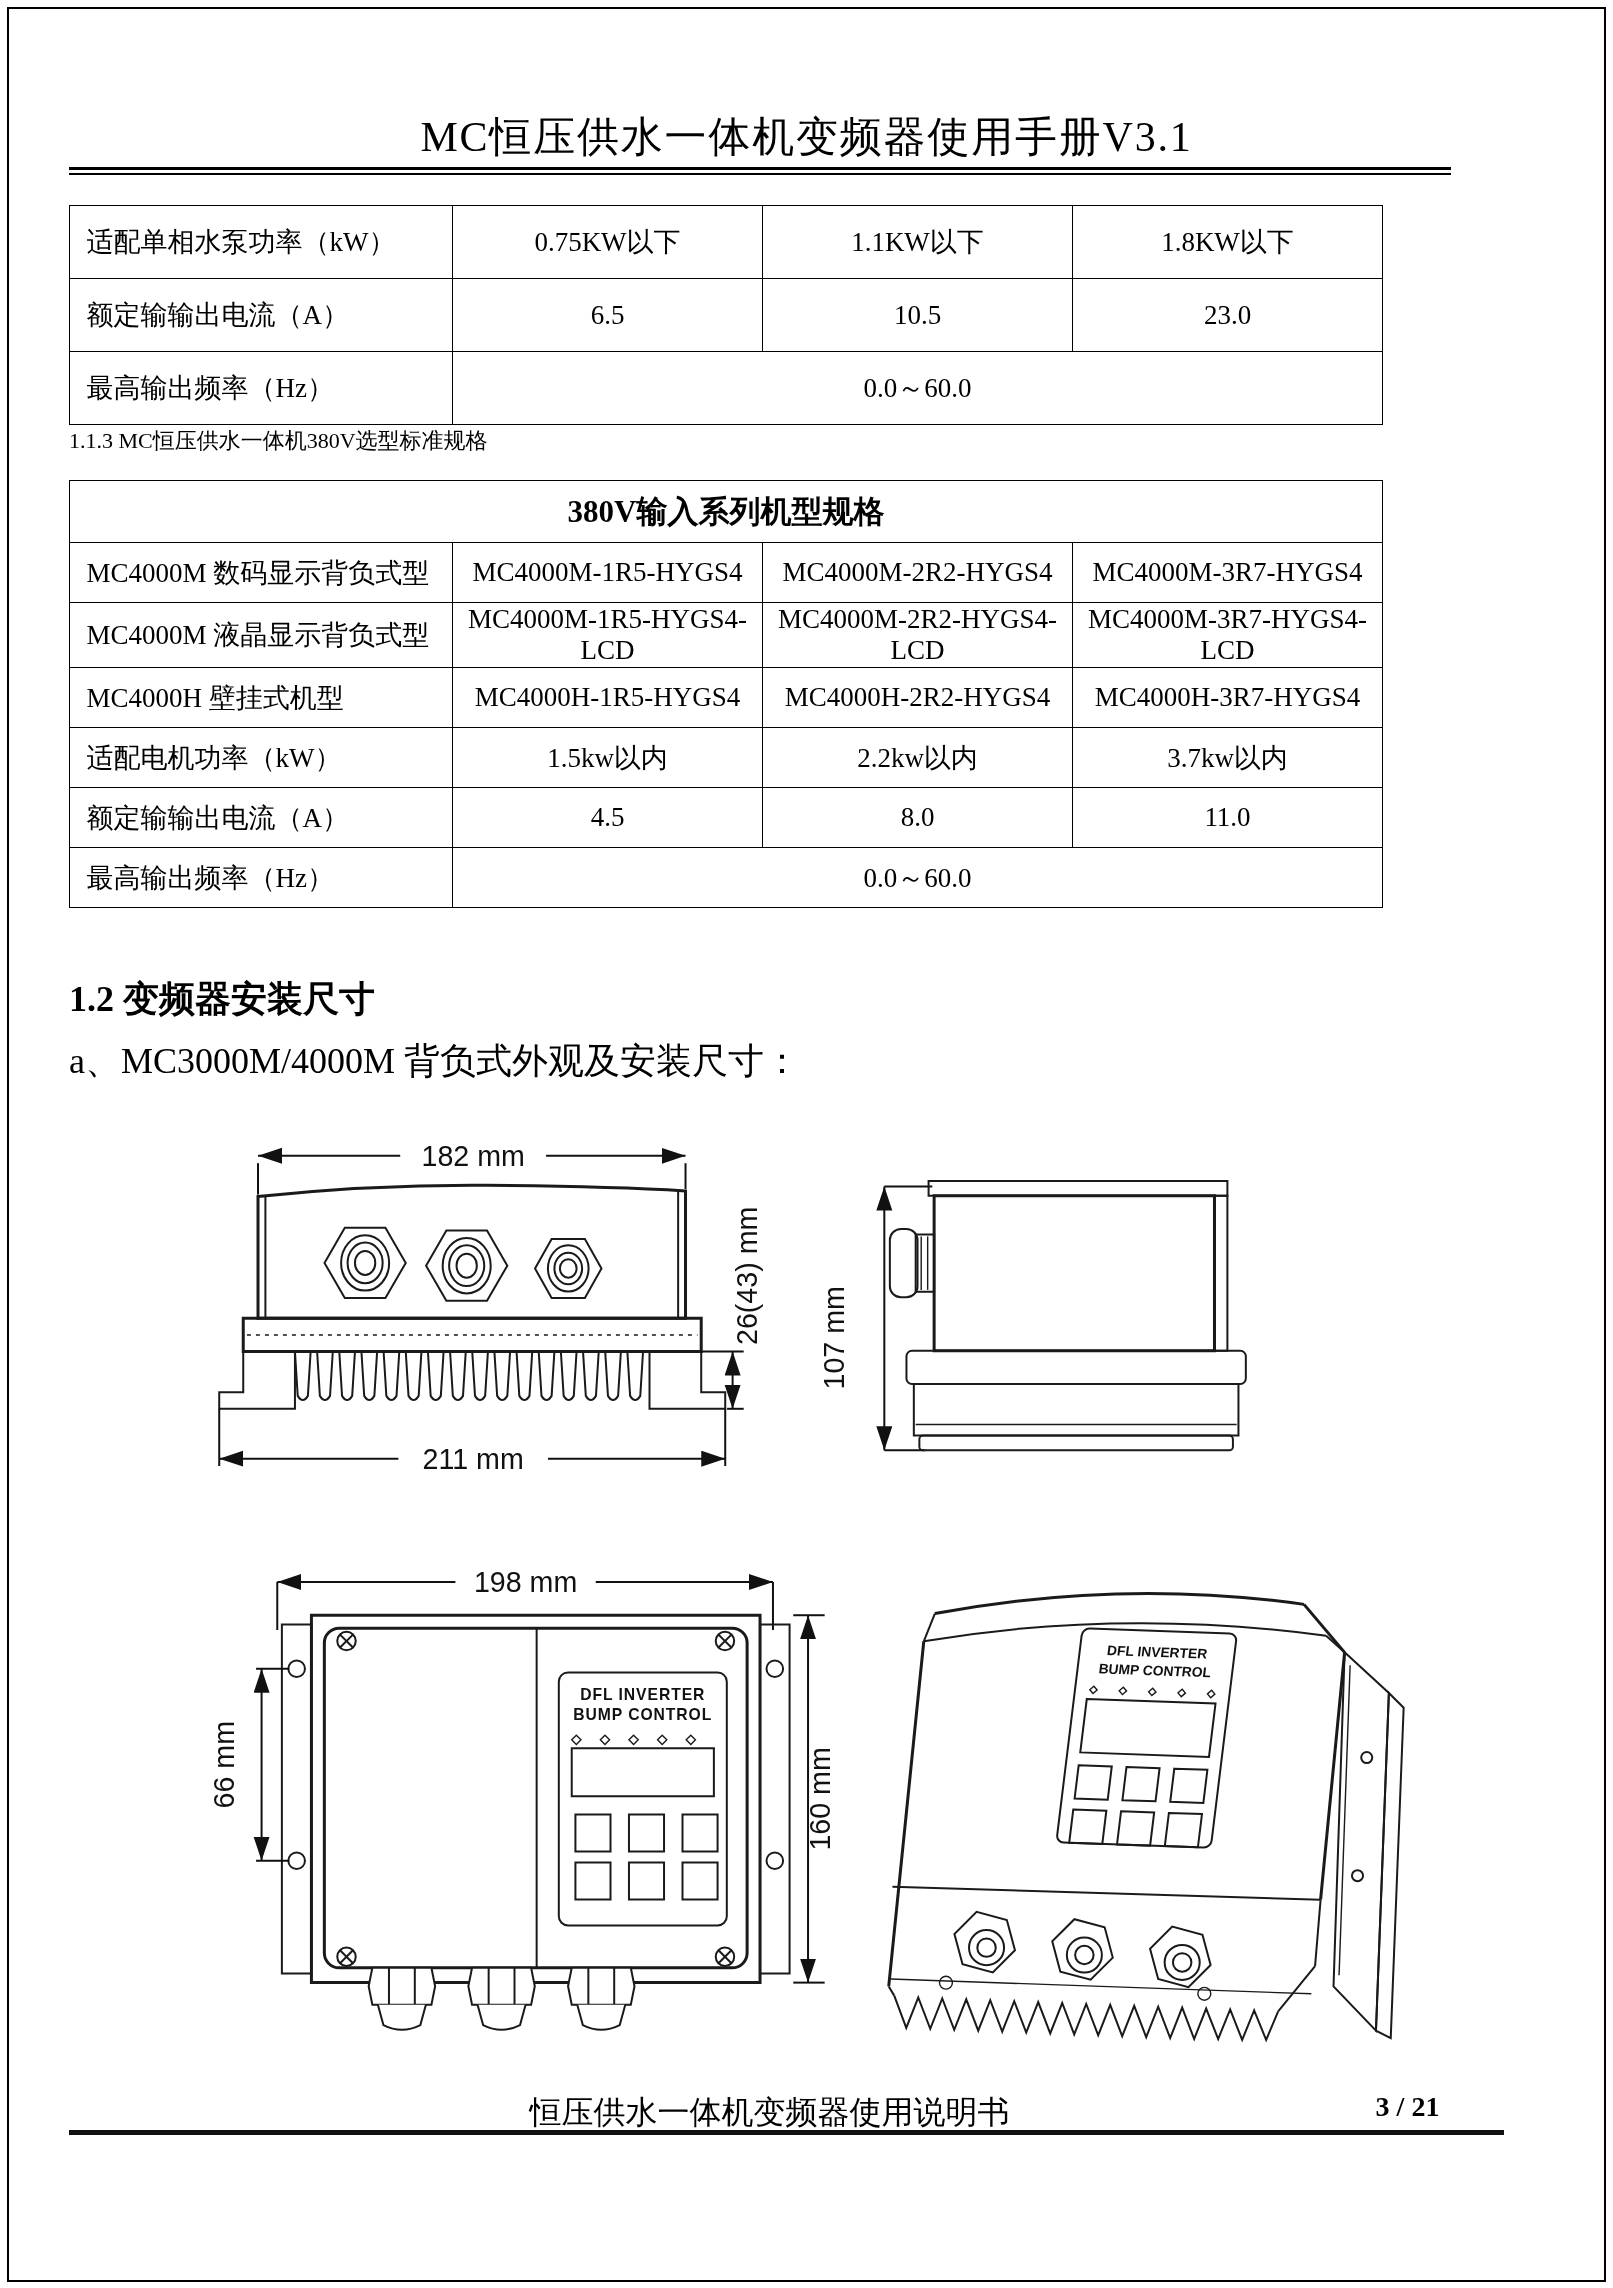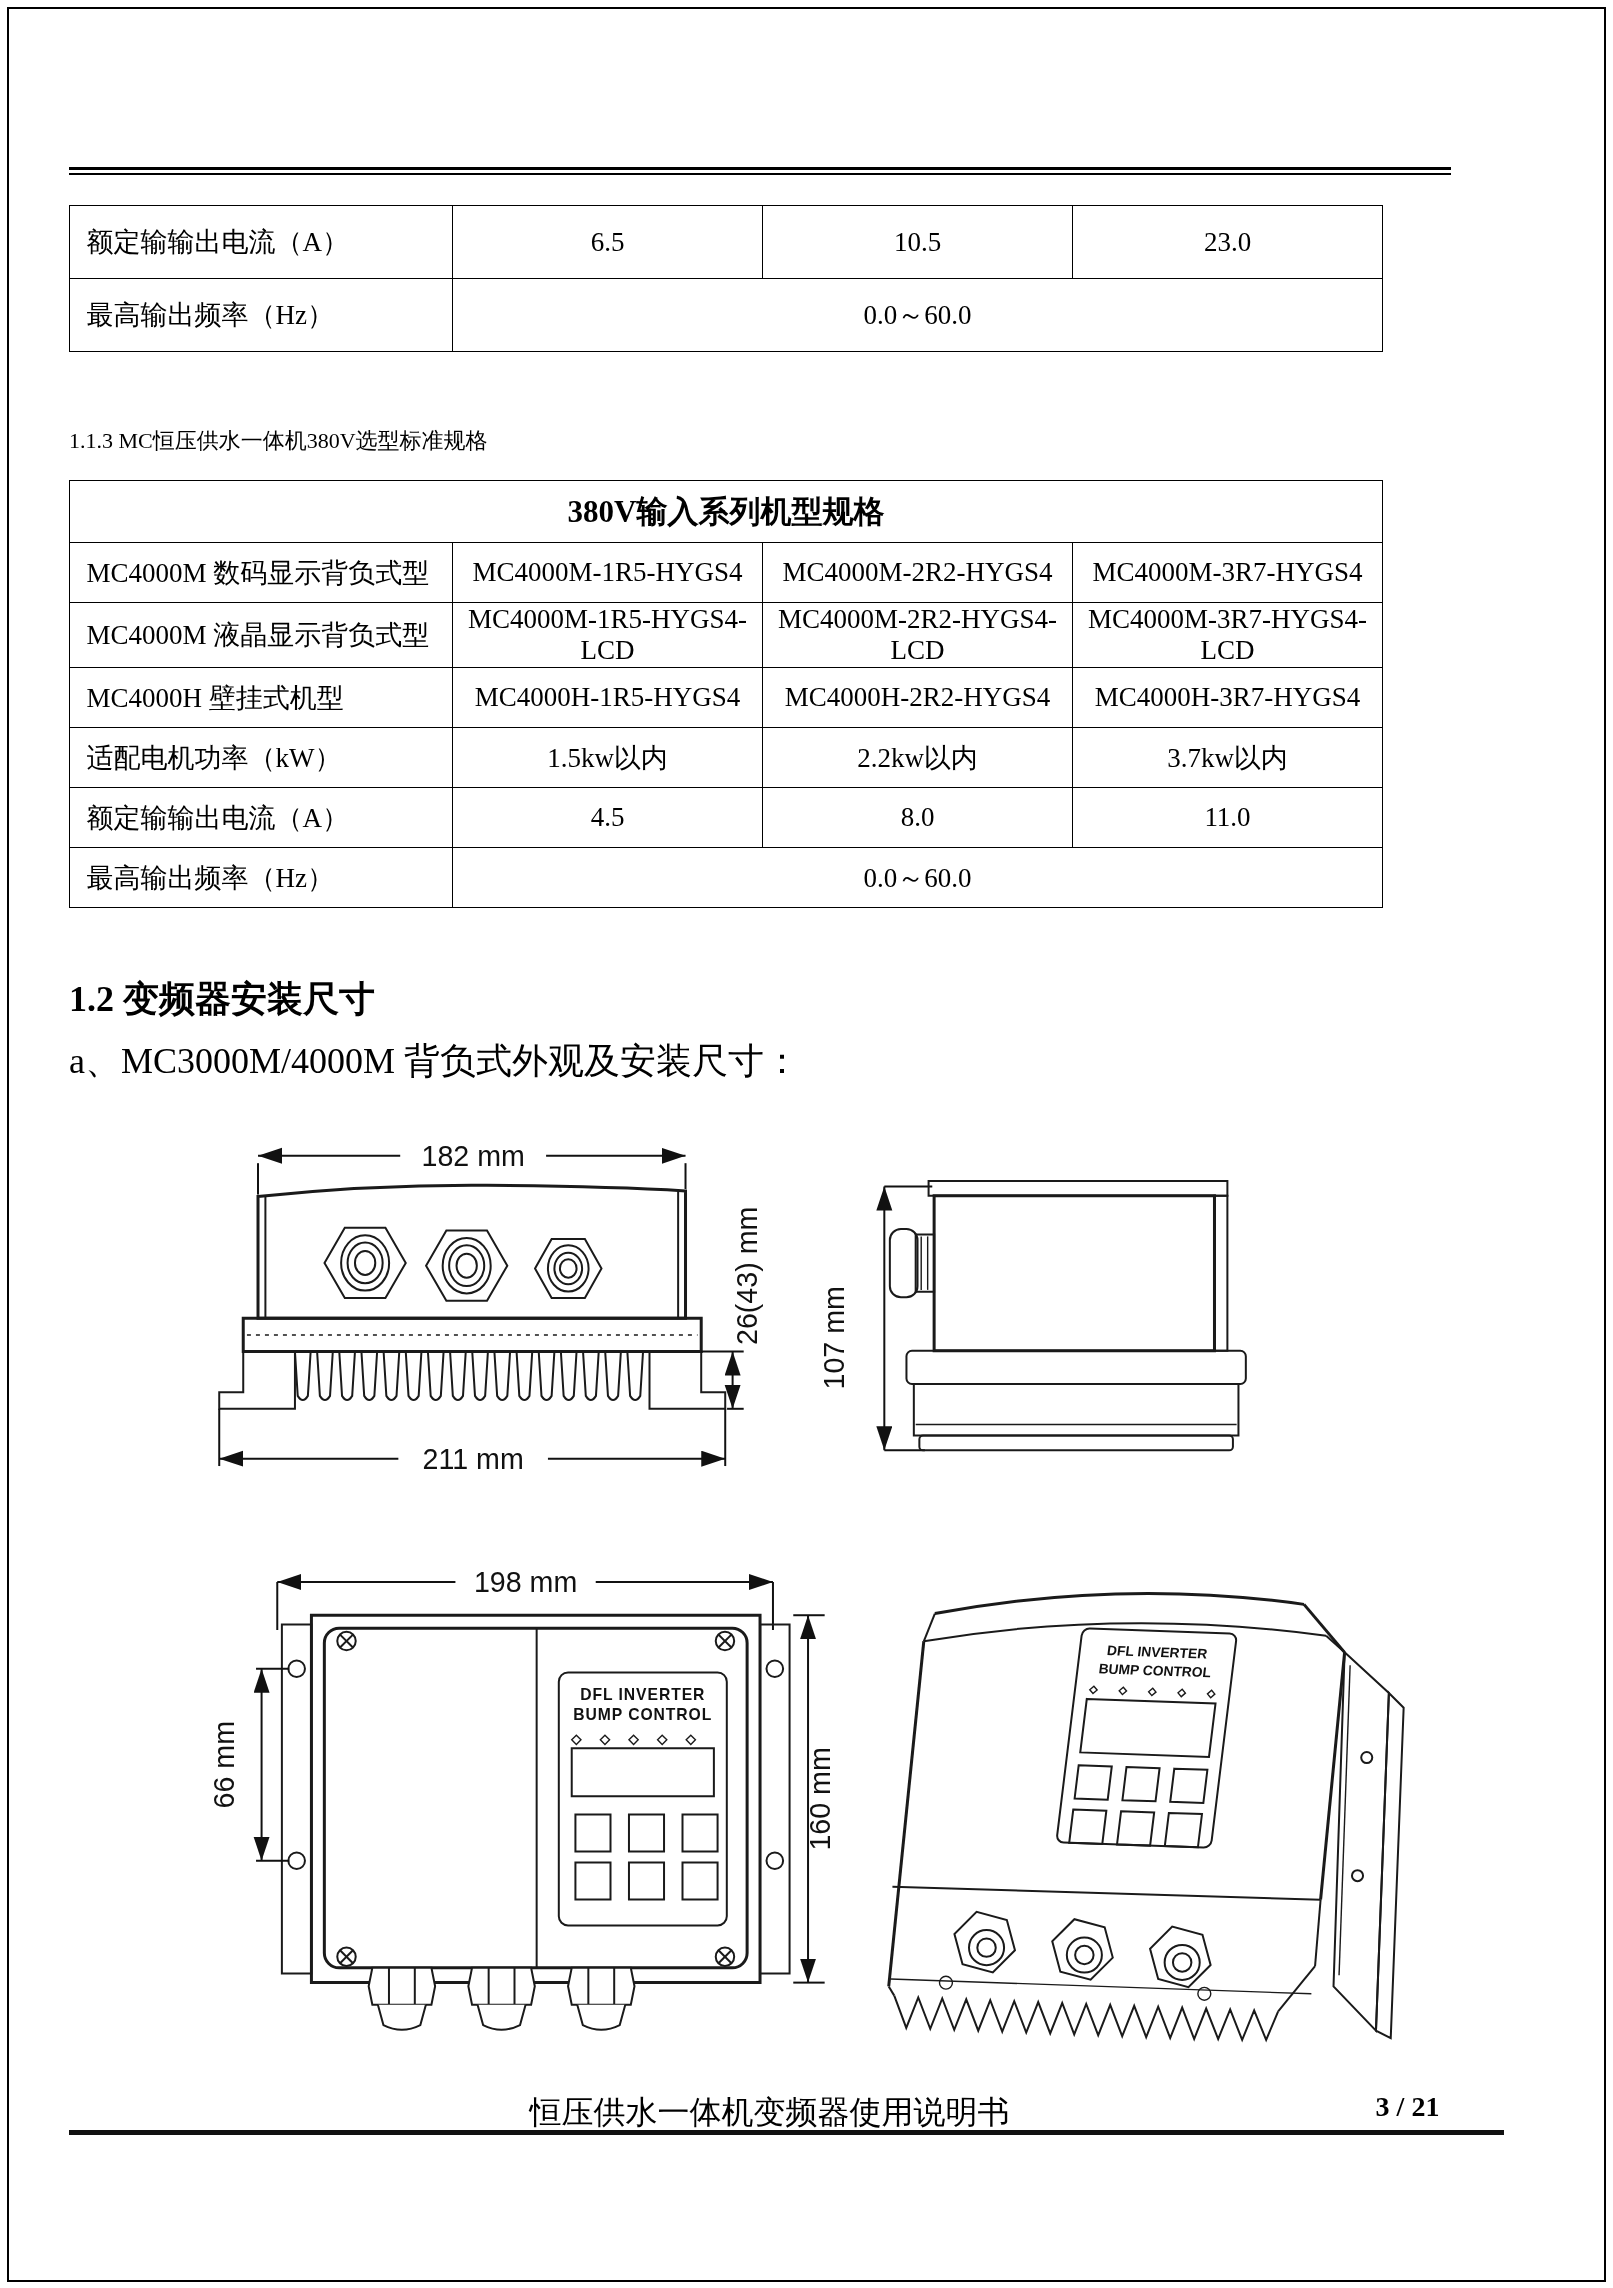--- a/index.html
+++ b/index.html
@@ -34,30 +34,37 @@
   .dimtxt{font-family:"Liberation Sans","DejaVu Sans",sans-serif;font-size:31px;fill:#111;}
   .paneltxt{font-family:"Liberation Sans","DejaVu Sans",sans-serif;font-weight:bold;fill:#111;}
   .wht{fill:#fff;stroke:none;}
 </style>
 </head>
 <body>
 
 <div class="page">
   <div class="frame abs" style="left:7.4px;top:7.4px;"></div>
 
+  <div class="abs doc-title">MC恒压供水一体机变频器使用手册V3.1</div>
   <div class="abs header-rule"></div>
 
   <table class="abs spec-table t220">
     <colgroup>
         <col style="width:383px">
         <col style="width:310px">
         <col style="width:310px">
         <col style="width:310px">
       </colgroup>
     <tbody>
+        <tr>
+      <td class="lbl">适配单相水泵功率（kW）</td>
+      <td class="val">0.75KW以下</td>
+      <td class="val">1.1KW以下</td>
+      <td class="val">1.8KW以下</td>
+    </tr>
     <tr>
       <td class="lbl">额定输输出电流（A）</td>
       <td class="val">6.5</td>
       <td class="val">10.5</td>
       <td class="val">23.0</td>
     </tr>
     <tr>
       <td class="lbl">最高输出频率（Hz）</td>
       <td class="val" colspan="3">0.0～60.0</td>
     </tr>

